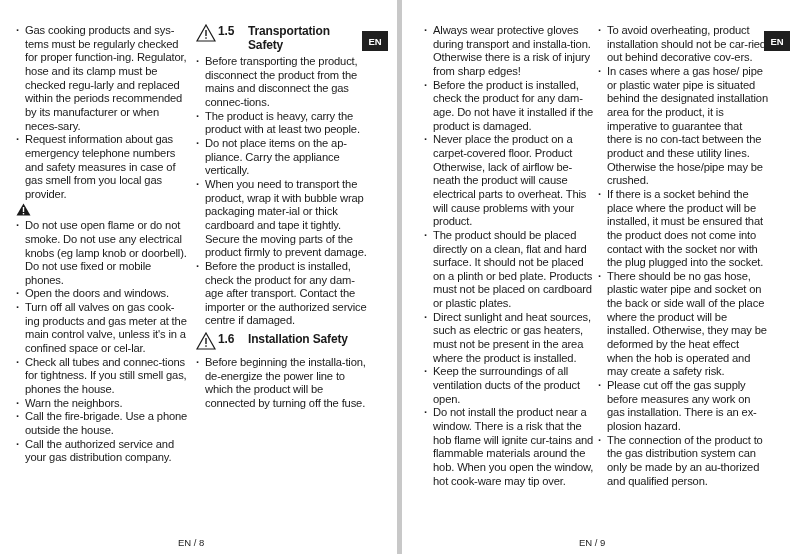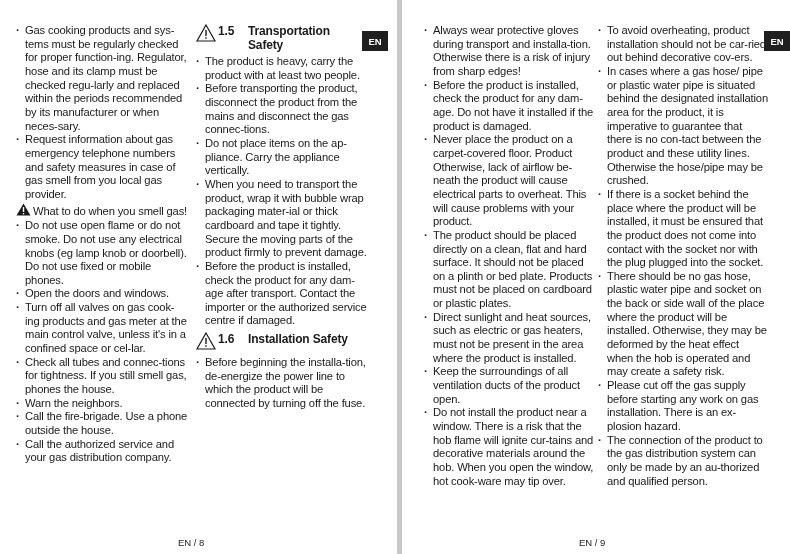--- a/index.html
+++ b/index.html
@@ -54,21 +54,21 @@
       <li>Gas cooking products and sys-tems must be regularly checked for proper function-ing. Regulator, hose and its clamp must be checked regu-larly and replaced within the periods recommended by its manufacturer or when neces-sary.</li>
       <li>Request information about gas emergency telephone numbers and safety measures in case of gas smell from you local gas provider.</li>
     </ul>
     <div class="warn-line">
       <span class="tri">
         <svg width="15" height="13" viewBox="0 0 15 13">
             <polygon points="7.5,0.5 14.5,12.5 0.5,12.5" fill="#1a1a1a"></polygon>
             <rect x="6.8" y="4" width="1.4" height="5" fill="#fff"></rect>
             <rect x="6.8" y="10" width="1.4" height="1.4" fill="#fff"></rect>
           </svg>
-      </span><span>What to do when you smell gas!</span>
+      </span>
     </div>
     <ul>
       <li>Do not use open flame or do not smoke. Do not use any electrical knobs (eg lamp knob or doorbell). Do not use fixed or mobile phones.</li>
       <li>Open the doors and windows.</li>
       <li>Turn off all valves on gas cook-ing products and gas meter at the main control valve, unless it's in a confined space or cel-lar.</li>
       <li>Check all tubes and connec-tions for tightness. If you still smell gas, phones the house.</li>
       <li>Warn the neighbors.</li>
       <li>Call the fire-brigade. Use a phone outside the house.</li>
       <li>Call the authorized service and your gas distribution company.</li>
     </ul>
@@ -80,22 +80,22 @@
         <svg width="20" height="18" viewBox="0 0 20 18">
             <polygon points="10,1 19,17 1,17" fill="none" stroke="#1a1a1a" stroke-width="1.2"></polygon>
             <rect x="9.3" y="6" width="1.4" height="6" fill="#1a1a1a"></rect>
             <rect x="9.3" y="13.3" width="1.4" height="1.5" fill="#1a1a1a"></rect>
           </svg>
       </span>
       <span class="num">1.5</span>
       <span class="ttl">Transportation Safety</span>
     </div>
     <ul>
+      <li>Before transporting the product, disconnect the product from the mains and disconnect the gas connec-tions.</li>
       <li>The product is heavy, carry the product with at least two people.</li>
-      <li>Before transporting the product, disconnect the product from the mains and disconnect the gas connec-tions.</li>
       <li>Do not place items on the ap-pliance. Carry the appliance vertically.</li>
       <li>When you need to transport the product, wrap it with bubble wrap packaging mater-ial or thick cardboard and tape it tightly. Secure the moving parts of the product firmly to prevent damage.</li>
       <li>Before the product is installed, check the product for any dam-age after transport. Contact the importer or the authorized service centre if damaged.</li>
     </ul>
     <div class="section-head s16">
       <span class="tri">
         <svg width="20" height="18" viewBox="0 0 20 18">
             <polygon points="10,1 19,17 1,17" fill="none" stroke="#1a1a1a" stroke-width="1.2"></polygon>
             <rect x="9.3" y="6" width="1.4" height="6" fill="#1a1a1a"></rect>
             <rect x="9.3" y="13.3" width="1.4" height="1.5" fill="#1a1a1a"></rect>
@@ -118,29 +118,29 @@
 <div class="page page-right"></div>
 
 <div class="col c3">
   <ul>
     <li>Always wear protective gloves during transport and installa-tion. Otherwise there is a risk of injury from sharp edges!</li>
     <li>Before the product is installed, check the product for any dam-age. Do not have it installed if the product is damaged.</li>
     <li>Never place the product on a carpet-covered floor. Product Otherwise, lack of airflow be-neath the product will cause electrical parts to overheat. This will cause problems with your product.</li>
     <li>The product should be placed directly on a clean, flat and hard surface. It should not be placed on a plinth or bed plate. Products must not be placed on cardboard or plastic plates.</li>
     <li>Direct sunlight and heat sources, such as electric or gas heaters, must not be present in the area where the product is installed.</li>
     <li>Keep the surroundings of all ventilation ducts of the product open.</li>
-    <li>Do not install the product near a window. There is a risk that the hob flame will ignite cur-tains and decorative materials around the hob. When you open the window, hot cook-ware may tip over.</li>
+    <li>Do not install the product near a window. There is a risk that the hob flame will ignite cur-tains and flammable materials around the hob. When you open the window, hot cook-ware may tip over.</li>
   </ul>
 </div>
 
 <div class="col c4">
   <ul>
     <li>To avoid overheating, product installation should not be car-ried out behind decorative cov-ers.</li>
     <li>In cases where a gas hose/ pipe or plastic water pipe is situated behind the designated installation area for the product, it is imperative to guarantee that there is no con-tact between the product and these utility lines. Otherwise the hose/pipe may be crushed.</li>
     <li>If there is a socket behind the place where the product will be installed, it must be ensured that the product does not come into contact with the socket nor with the plug plugged into the socket.</li>
     <li>There should be no gas hose, plastic water pipe and socket on the back or side wall of the place where the product will be installed. Otherwise, they may be deformed by the heat effect when the hob is operated and may create a safety risk.</li>
-    <li>Please cut off the gas supply before starting any work on gas installation. There is an ex-plosion hazard.</li>
+    <li>Please cut off the gas supply before measures any work on gas installation. There is an ex-plosion hazard.</li>
     <li>The connection of the product to the gas distribution system can only be made by an au-thorized and qualified person.</li>
   </ul>
 </div>
 
 <div class="badge badge-right">EN</div>
 <div class="footer footer-right">EN / 9</div>
 
 </body></html>

